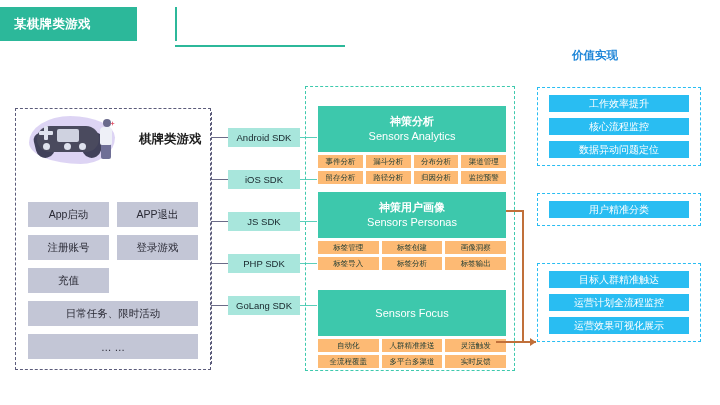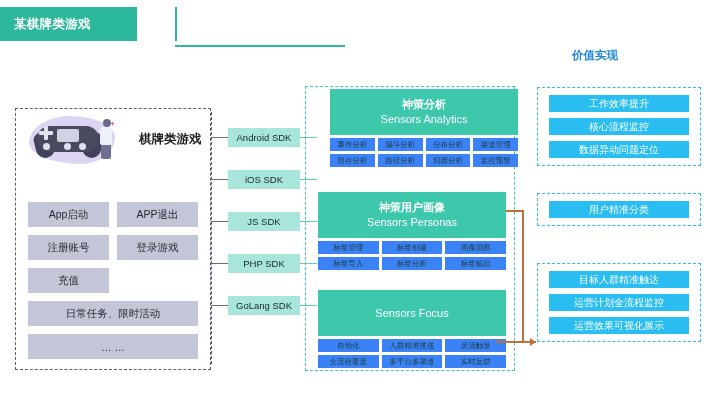--- a/index.html
+++ b/index.html
@@ -234,21 +234,21 @@
     left: 305px; top: 86px;
     width: 210px; height: 285px;
     border: 1.4px dashed #3ec9ad;
     box-sizing: border-box;
   }
   .product-card {
     position: absolute;
     left: 318px;
     width: 188px;
   }
-  .product-card.c1 { top: 89px; margin-left: 12px; }
+  .product-card.c1 { top: 106px; }
   .product-card.c2 { top: 192px; }
   .product-card.c3 { top: 290px; }
   .card-head {
     background: #3dc8ac;
     height: 46px;
     display: flex;
     flex-direction: column;
     align-items: center;
     justify-content: center;
     color: #ffffff;
@@ -262,21 +262,21 @@
     font-size: 11px;
     line-height: 15px;
   }
   .chip-rows { margin-top: 3px; }
   .chip-row {
     display: flex;
     gap: 3px;
     margin-bottom: 3px;
   }
   .chip {
-    background: #3b82f6;
+    background: #fdba74;
     color: #1d3b33;
     font-size: 7.5px;
     height: 13px;
     flex: 1;
     display: flex;
     align-items: center;
     justify-content: center;
   }
 
   

